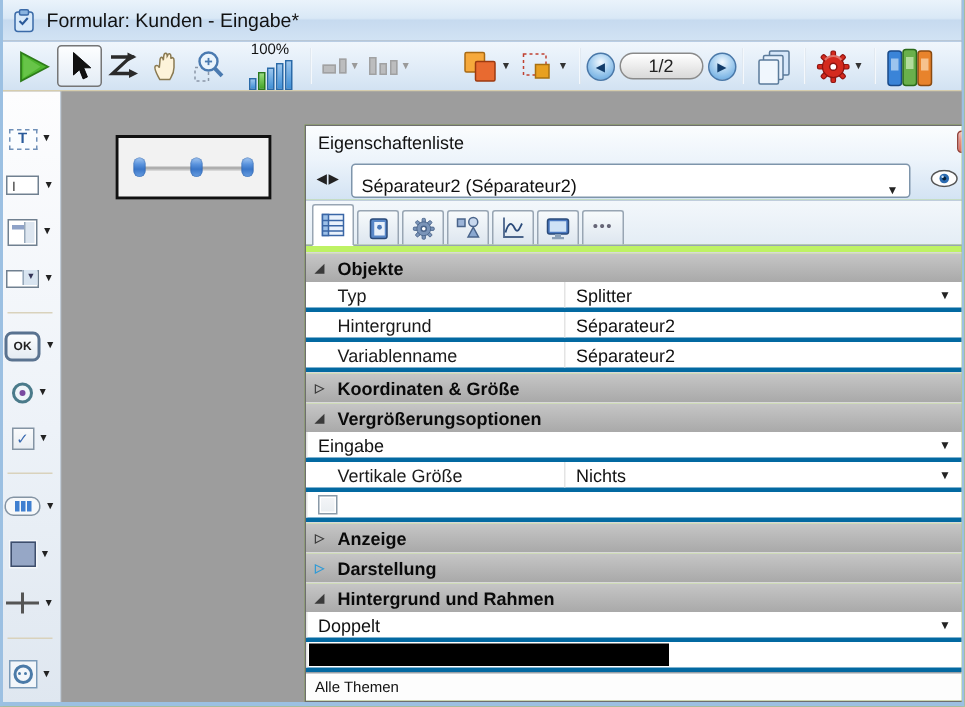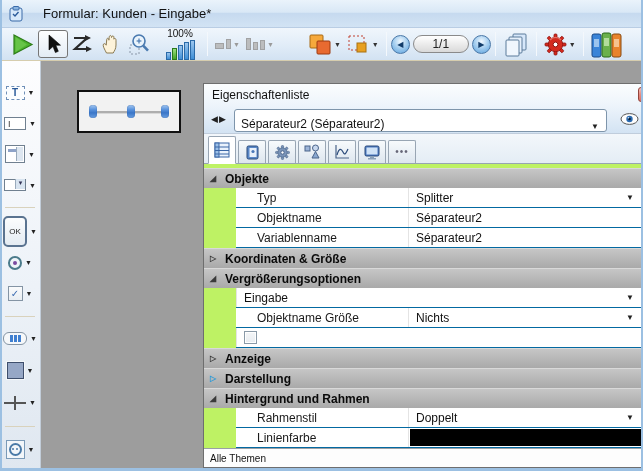--- a/index.html
+++ b/index.html
@@ -4,21 +4,21 @@
 <style>
   * { margin:0; padding:0; box-sizing:border-box; }
   html,body { width:643px; height:471px; }
   body { font-family:"Liberation Sans", sans-serif; font-size:12px; color:#1a1a1a; background:#9d9d9d; }
   #window { position:relative; width:643px; height:471px; overflow:hidden;
             border-left:2px solid #9cc0e2; border-right:2px solid #9cc0e2; border-bottom:3px solid #9cc0e2; background:#9d9d9d; }
 
   
   .titlebar { position:absolute; left:-2px; top:0; width:643px; height:28px;
               background:linear-gradient(#eaf3fb 0%, #d9e8f6 45%, #c6daef 50%, #d2e3f4 100%);
-              border-bottom:1px solid #b9cde4; display:flex; align-items:center; padding-left:8px; gap:19px; }
+              border-bottom:1px solid #b9cde4; display:flex; align-items:center; padding-left:8px; gap:7px; }
   .titlebar .t-text { font-size:13px; color:#111; }
 
   
   .toolbar { position:absolute; left:-2px; top:28px; width:643px; height:33px;
              background:linear-gradient(#f0f6fc 0%, #e2edf8 50%, #d2e2f2 100%);
              border-bottom:1px solid #d6cdae; display:flex; align-items:center; padding-left:7px; }
   .tb-btn { display:flex; align-items:center; justify-content:center; height:28px; padding:0 3px; }
   .tb-btn.sel { border:1px solid #767676; border-radius:3px; background:linear-gradient(#fdfeff,#e3ecf5); width:30px; }
   .tb-sep { width:1px; height:24px; background:#b6c3d2; border-right:1px solid #f4f8fc; margin:0 4px; }
   .tb-caret { font-size:7px; color:#333; margin-left:2px; }
@@ -47,22 +47,22 @@
   .ic-label { width:19px; height:14px; border:1px dashed #7090b8; color:#2a5a9a; font-size:10px; font-weight:bold;
               display:flex; align-items:center; justify-content:center; background:#fbfdff; }
   .ic-edit { width:22px; height:13px; border:1px solid #708090; background:#fff; font-size:9px; color:#333;
              display:flex; align-items:center; padding-left:3px; }
   .ic-list { width:20px; height:18px; border:1px solid #708090; background:#fff; position:relative; }
   .ic-list:before { content:""; position:absolute; left:2px; top:3px; width:9px; height:3px; background:#8fa3c8; }
   .ic-list:after { content:""; position:absolute; right:1px; top:1px; bottom:1px; width:6px; background:#dde6f0; border-left:1px solid #9ab; }
   .ic-combo { width:22px; height:12px; border:1px solid #708090; background:#fff; position:relative; font-size:8px; color:#444; }
   .ic-combo:after { content:"▾"; position:absolute; right:0; top:-1px; width:9px; height:10px; font-size:7px; color:#335;
                     background:#d8e4f0; border-left:1px solid #9ab; text-align:center; }
-  .ic-ok { width:24px; height:31px; border:2px solid #5a7390; border-radius:5px; background:linear-gradient(#fcfdfe,#e4ebf2);
-           font-size:8px; font-weight:normal; color:#222; display:flex; align-items:center; justify-content:center; }
+  .ic-ok { width:24px; height:20px; border:2px solid #5a7390; border-radius:5px; background:linear-gradient(#fcfdfe,#e4ebf2);
+           font-size:8px; font-weight:bold; color:#222; display:flex; align-items:center; justify-content:center; }
   .ic-radio { width:14px; height:14px; border:2px solid #4a7a8a; border-radius:50%; background:#eef4f8; position:relative; }
   .ic-radio:after { content:""; position:absolute; left:3px; top:3px; width:4px; height:4px; border-radius:50%; background:#7a4aa0; }
   .ic-check { width:15px; height:15px; border:1px solid #8494a4; background:linear-gradient(#fafbfc,#e8edf2);
               font-size:10px; color:#3a6ab0; display:flex; align-items:center; justify-content:center; }
   .ic-tbar { width:24px; height:13px; border:1px solid #8494a4; border-radius:6px; background:#f6f8fa;
              display:flex; align-items:center; justify-content:center; gap:1px; }
   .ic-tbar b { display:block; width:3px; height:7px; background:#3f7fd0; }
   .ic-panel { width:17px; height:17px; background:#96a7c6; border:1px solid #3e4e6c; box-shadow:0 0 0 1px #f4f7fa; }
   .ic-split { width:22px; height:14px; position:relative; }
   .ic-split:before { content:""; position:absolute; left:0; right:0; top:6px; height:2px; background:#555; }
@@ -99,21 +99,21 @@
   .tab { width:28px; height:23px; margin-right:2px; border:1px solid #98a5b3; border-bottom:none; border-radius:2px 2px 0 0;
          background:linear-gradient(#f7fafc,#dde6ef); display:flex; align-items:center; justify-content:center; position:relative; }
   .tab.selected { height:28px; background:#fff; z-index:2; margin-bottom:-1px; border-bottom:1px solid #fff; }
   .tab-more { font-size:10px; color:#667; letter-spacing:1px; line-height:6px; }
 
   .grid { position:absolute; left:0; top:84px; right:17px; height:280px; }
   .g-hdr { height:20px; background:linear-gradient(#c6c6c6,#a9a9a9); border-top:1px solid #d9d9d9;
            display:flex; align-items:center; padding-left:6px; gap:6px; font-weight:bold; font-size:12px; color:#0a0a0a; }
   .mk { font-size:8px; width:9px; color:#3a3a3a; }
   .mk.blue { color:#2e9ad6; }
-  .g-row { height:20px; display:flex; align-items:stretch; background:#fff; border-bottom:1px solid #0369a1;margin-left:32px; }
+  .g-row { height:20px; display:flex; align-items:stretch; background:#fff; border-bottom:3px solid #0369a1; }
   .g-label { width:172px; display:flex; align-items:center; padding-left:21px; color:#1a1a1a; }
   .g-value { flex:1; border-left:1px solid #e4e4e4; display:flex; align-items:center; padding-left:7px; position:relative; color:#111; }
   .g-value .dd { position:absolute; right:8px; font-size:8px; color:#222; }
   .g-check { width:13px; height:13px; border:1px solid #8a9aa8; background:linear-gradient(#f4f6f8,#e9edf1); box-shadow:inset 0 0 0 1px #fff; }
   .g-swatch { position:absolute; left:1px; top:1px; bottom:1px; width:240px; background:#000; }
 
   .vscroll { position:absolute; top:84px; right:1px; width:16px; height:280px; background:linear-gradient(90deg,#f2f2f2,#fcfcfc);
              border-left:1px solid #dcdcdc; }
   .sb-btn { position:absolute; left:0; right:0; height:15px; background:linear-gradient(#fefefe,#dedede);
             border:1px solid #b2b2b2; border-radius:2px; display:flex; align-items:center; justify-content:center;
@@ -233,21 +233,21 @@
           </svg>
       </span>
       <span class="tb-caret">▼</span>
     </div>
     <div class="tb-sep"></div>
 
     <div class="navcircle">
         <span>◀</span>
       </div>
     <div class="pagepill">
-        <span>1/1</span>
+        <span>1/2</span>
       </div>
     <div class="navcircle">
         <span>▶</span>
       </div>
     <div class="tb-sep"></div>
 
     <div class="tb-btn">
       <span>
         <svg width="26" height="25" viewBox="0 0 26 25">
           <rect x="10" y="2" width="13" height="16" rx="1" fill="#d6e7fa" stroke="#5a7a9a"></rect>
@@ -459,21 +459,21 @@
         <span>Objekte</span>
       </div>
       <div class="g-row">
         <div class="g-label">Typ</div>
         <div class="g-value">
           <span>Splitter</span>
           <span class="dd">▼</span>
         </div>
       </div>
       <div class="g-row">
-        <div class="g-label">Objektname</div>
+        <div class="g-label">Hintergrund</div>
         <div class="g-value">
           <span>Séparateur2</span>
         </div>
       </div>
       <div class="g-row">
         <div class="g-label">Variablenname</div>
         <div class="g-value">
           <span>Séparateur2</span>
         </div>
       </div>
@@ -487,21 +487,21 @@
         <span class="mk">◢</span>
         <span>Vergrößerungsoptionen</span>
       </div>
       <div class="g-row">
         <div class="g-value">
           <span>Eingabe</span>
           <span class="dd">▼</span>
         </div>
       </div>
       <div class="g-row">
-        <div class="g-label">Objektname Größe</div>
+        <div class="g-label">Vertikale Größe</div>
         <div class="g-value">
           <span>Nichts</span>
           <span class="dd">▼</span>
         </div>
       </div>
       <div class="g-row">
         <div class="g-value">
           <span class="g-check"></span>
         </div>
       </div>
@@ -514,28 +514,26 @@
       <div class="g-hdr">
         <span class="mk blue">▷</span>
         <span>Darstellung</span>
       </div>
 
       <div class="g-hdr">
         <span class="mk">◢</span>
         <span>Hintergrund und Rahmen</span>
       </div>
       <div class="g-row">
-        <div class="g-label">Rahmenstil</div>
         <div class="g-value">
           <span>Doppelt</span>
           <span class="dd">▼</span>
         </div>
       </div>
       <div class="g-row">
-        <div class="g-label">Linienfarbe</div>
         <div class="g-value">
           <span class="g-swatch"></span>
         </div>
       </div>
     </div>
 
     <div class="vscroll">
       <div class="sb-btn up">
           <span>▲</span>
         </div>

